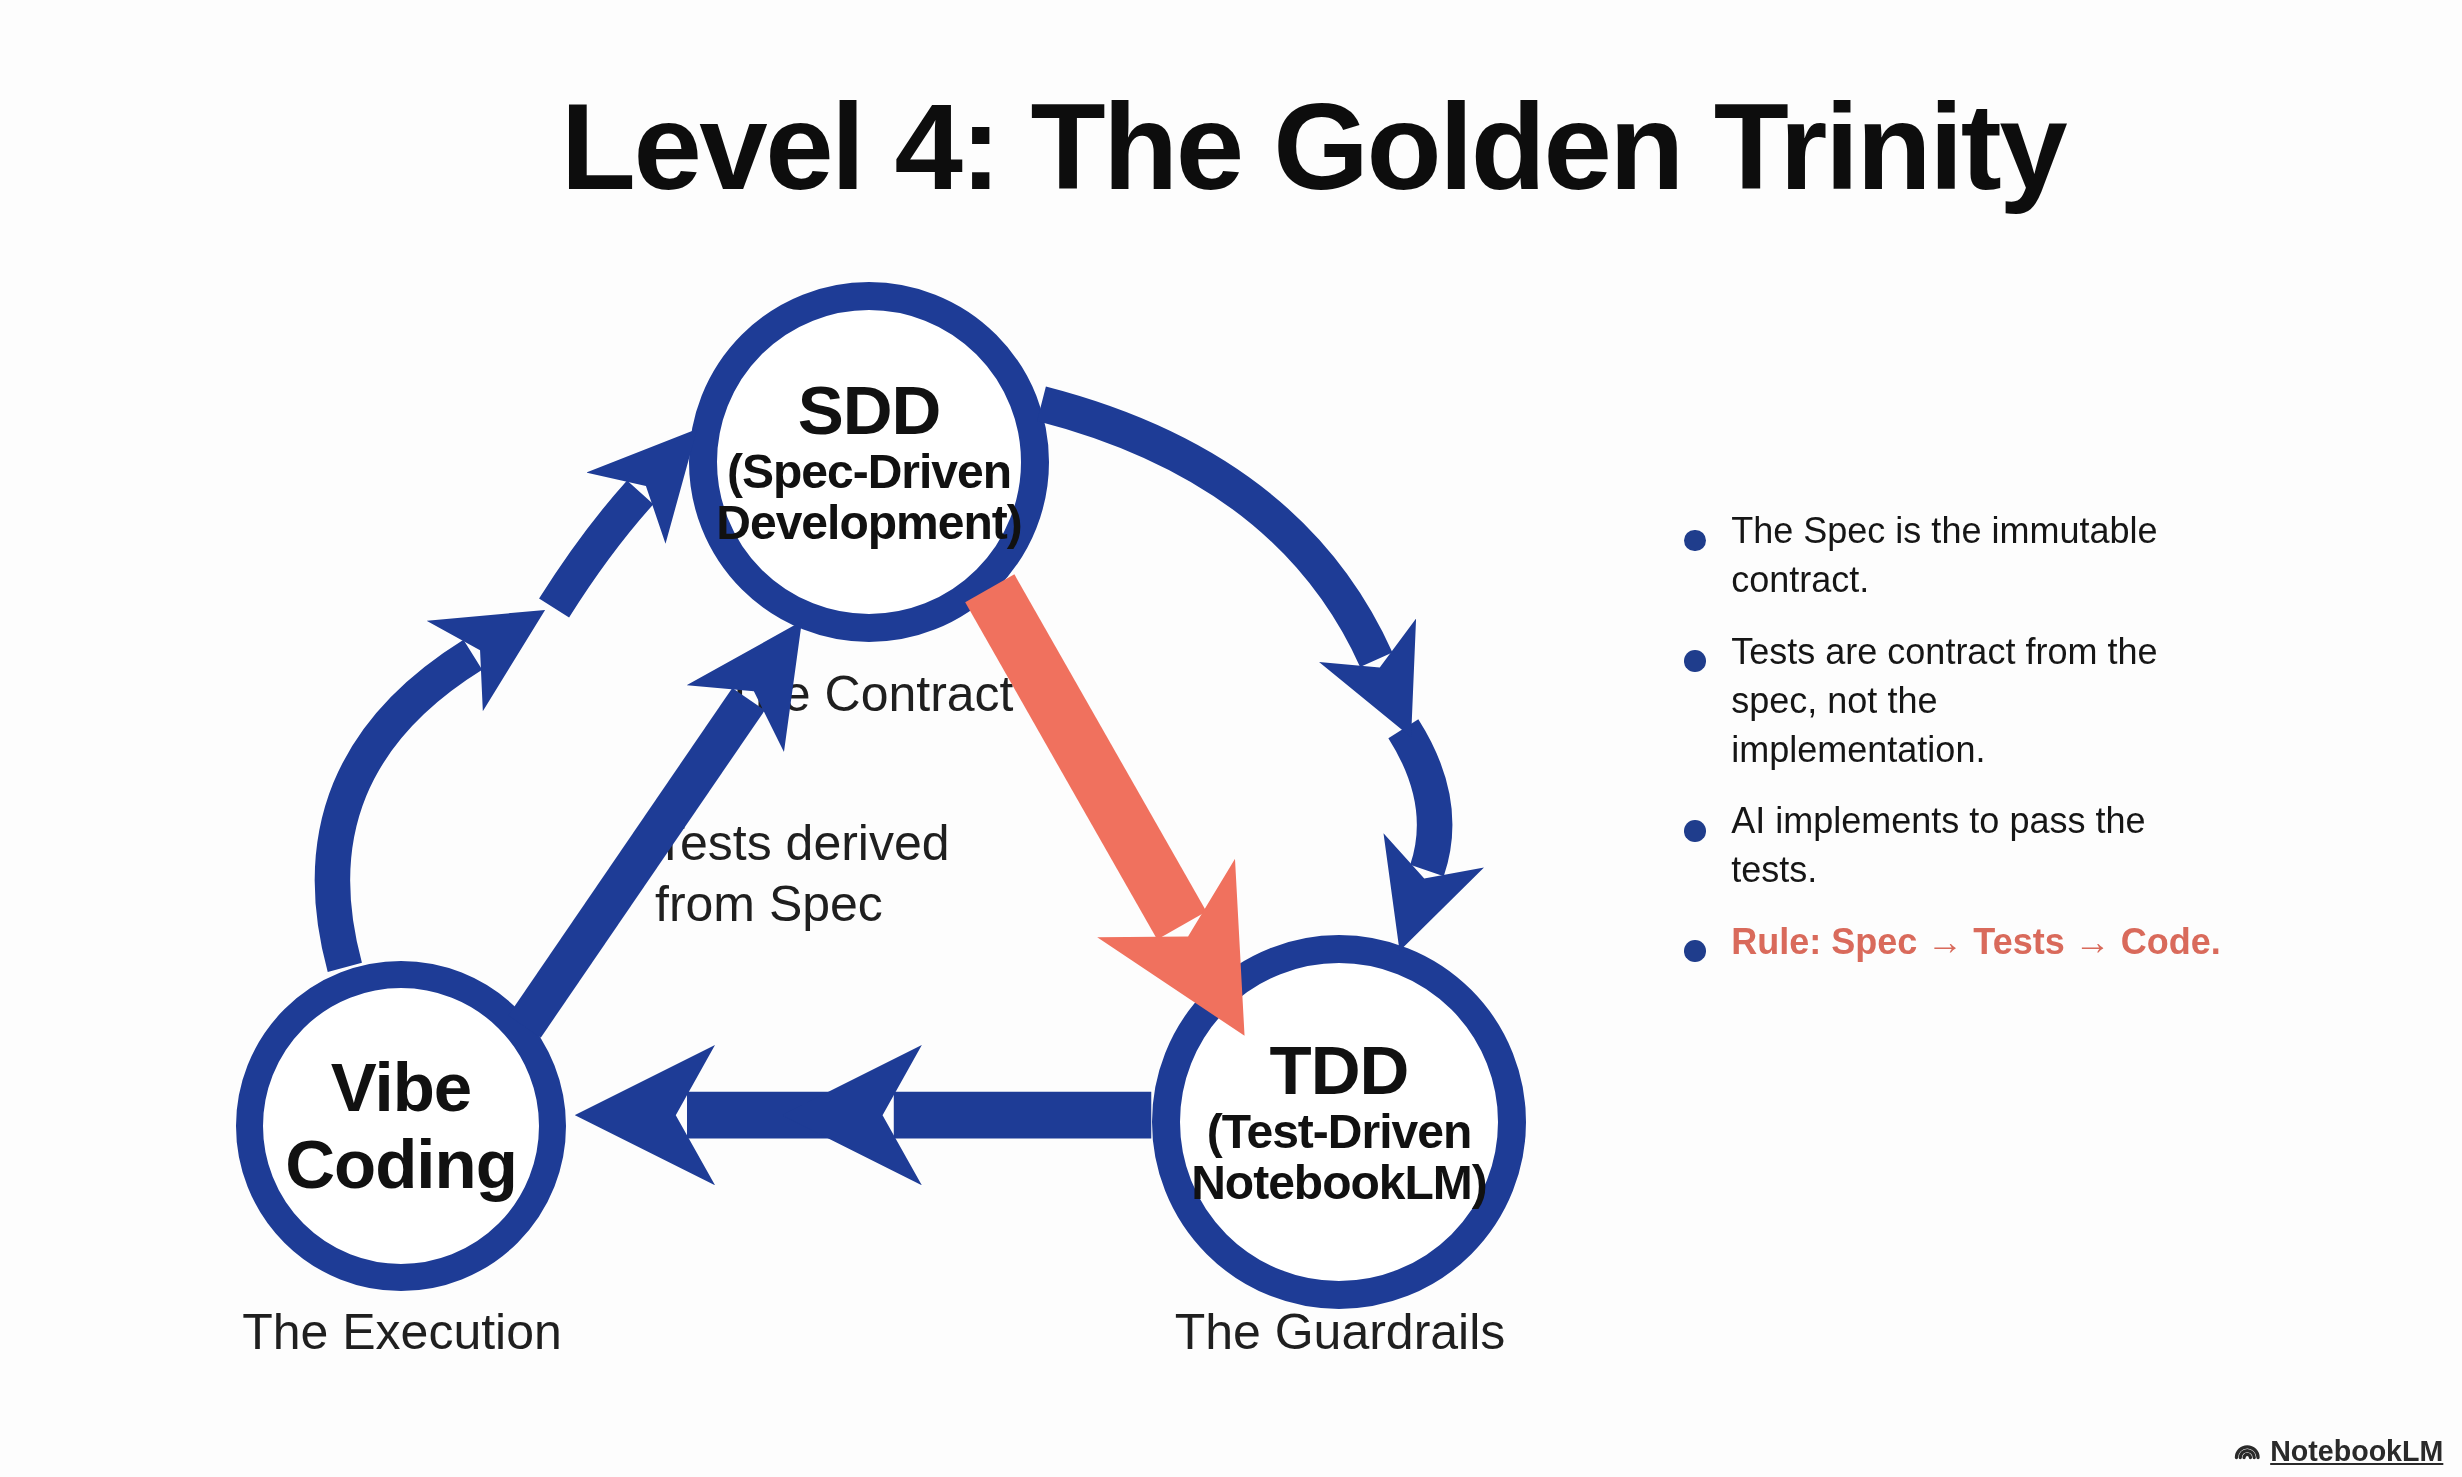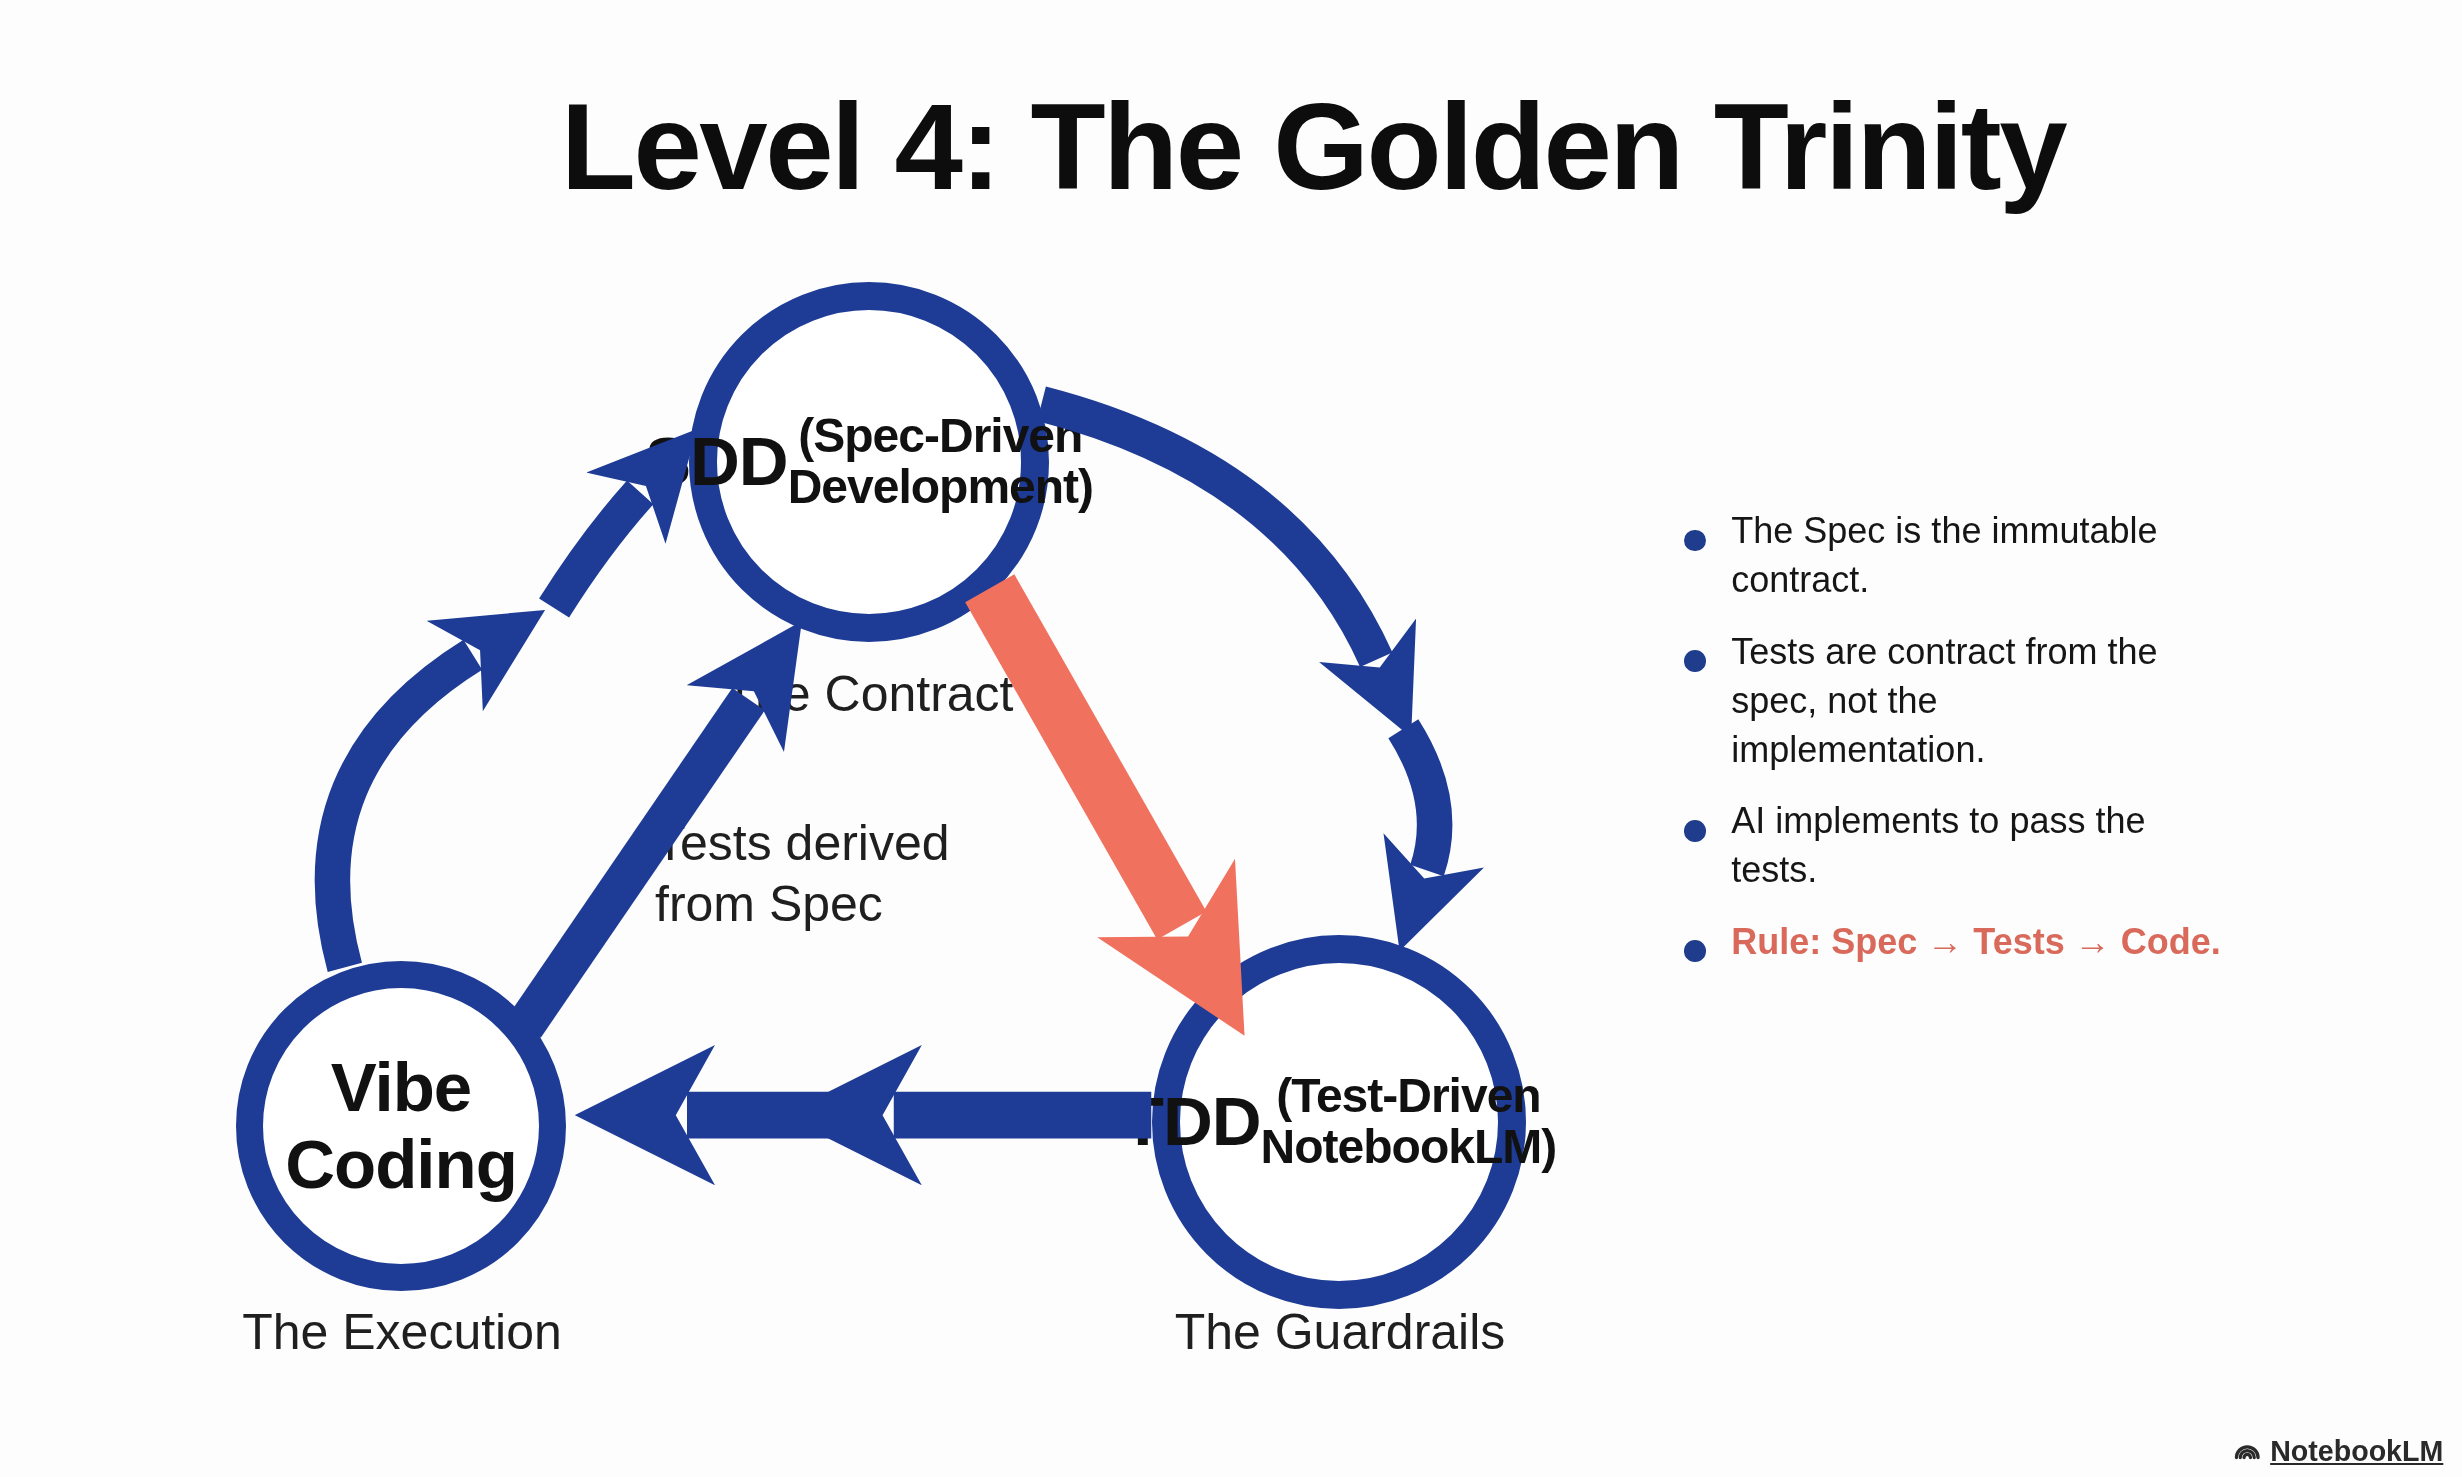--- a/index.html
+++ b/index.html
@@ -12,21 +12,21 @@
   }
   *{margin:0;padding:0;box-sizing:border-box;}
   html,body{width:2626px;height:1477px;background:var(--bg);overflow:hidden;
     font-family:"Liberation Sans","DejaVu Sans",sans-serif;color:var(--ink);}
   .stage{position:absolute;inset:0;}
 
   .title{position:absolute;left:0;top:76px;width:2626px;text-align:center;
     font-size:123px;font-weight:800;letter-spacing:-2.5px;color:#0d0d0d;}
 
   .circle{position:absolute;border-radius:50%;background:#fff;border:28px solid var(--arrow_blue);
-    display:flex;align-items:center;justify-content:center;text-align:center;z-index:2;}
+    display:flex;flex-direction:column;align-items:center;justify-content:center;text-align:center;z-index:2;}
   .circle .abbr{font-size:69px;font-weight:700;color:#111;line-height:1.05;letter-spacing:-1px;}
   .circle .sub{font-size:48px;font-weight:700;color:#111;line-height:1.06;letter-spacing:-1px;
     white-space:pre-line;margin-top:0;}
   .circle .biglabel{font-size:69px;font-weight:700;color:#111;line-height:1.12;letter-spacing:-1px;white-space:pre-line;}
   .circle-sdd{left:689px;top:282px;width:360px;height:360px;}
   .circle-tdd{left:1152px;top:935px;width:374px;height:374px;border-width:28.6px;}
   .circle-vibe{left:236px;top:961px;width:330px;height:330px;border-width:27px;}
 
   .caption{position:absolute;font-size:50px;color:#1f1f1f;text-align:center;width:394px;white-space:pre-line;z-index:3;}
   .caption-contract{left:672px;top:665px;}

